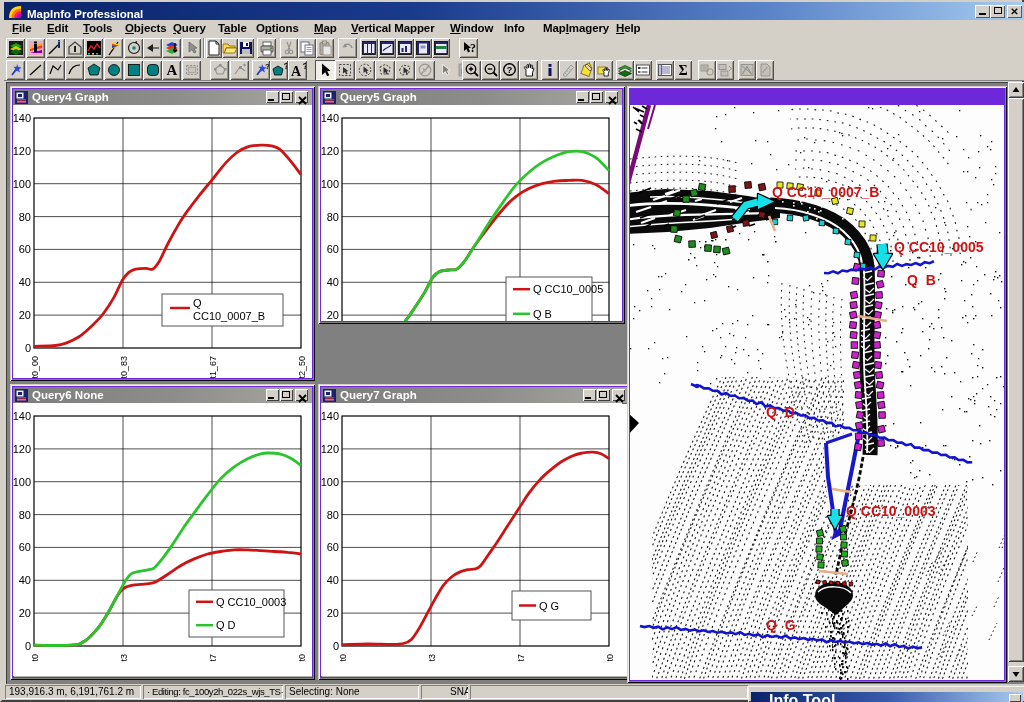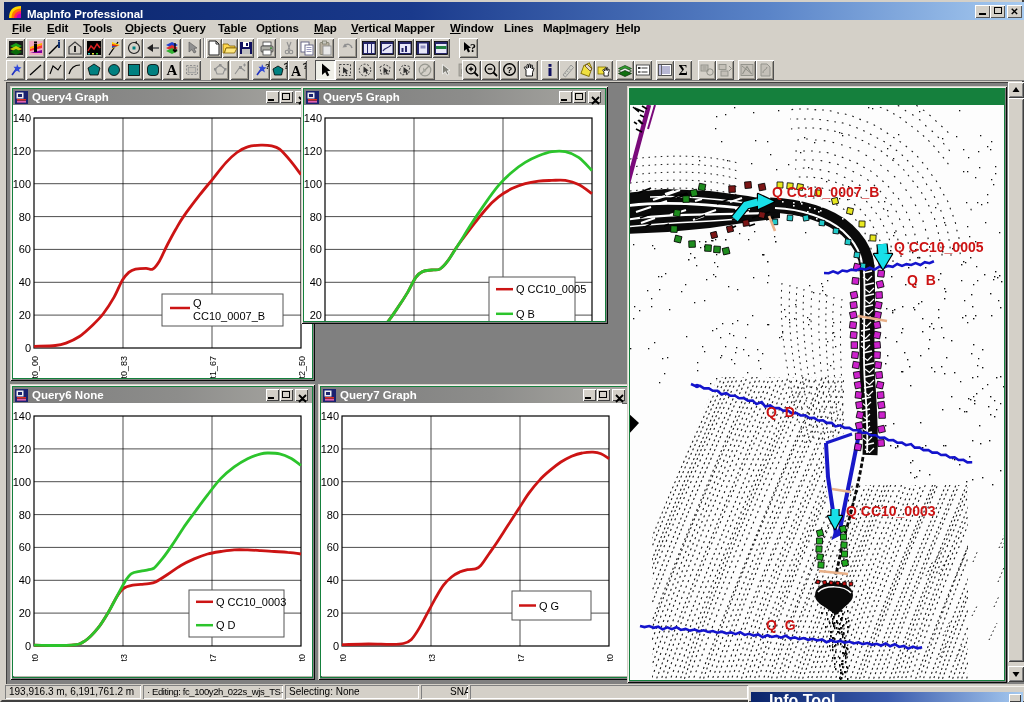--- a/index.html
+++ b/index.html
@@ -13,21 +13,21 @@
 #menubar{position:absolute;left:2px;top:20px;width:1020px;height:17px;background:#d4d0c8;font-size:11.5px;font-weight:bold;letter-spacing:-0.1px}
 #menubar span{position:absolute;top:2px;white-space:pre}
 #tb1,#tb2{position:absolute;left:2px;width:1020px;height:22px;background:#d4d0c8}
 #tb1{top:37px}#tb2{top:59px;border-bottom:1px solid #808080}
 .tb{position:absolute;background:#d4d0c8;box-shadow:inset 1px 1px 0 #fff,inset -1px -1px 0 #505050,inset 2px 2px 0 #d4d0c8,inset -2px -2px 0 #9a968c;display:flex;align-items:center;justify-content:center}
 .tbp{background:#efefe8;box-shadow:inset 1px 1px 0 #505050,inset -1px -1px 0 #fff}
 .tbf{box-shadow:none}
 .tsep{position:absolute;width:2px;background:#808080;border-right:1px solid #fff}
 #mdi{position:absolute;left:4px;top:82px;width:1018px;height:602px;background:#808080;
  box-shadow:inset 1px 1px 0 #404040}
-.win{position:absolute;background:#15803d;
+.win{position:absolute;background:#6d28d9;
  box-shadow:inset 1px 1px 0 #d4d0c8,inset -1px -1px 0 #0a0a0a,inset 2px 2px 0 #f4f2ee,inset -2px -2px 0 #808080}
 .wtitle-a,.wtitle-i{position:absolute;left:3px;top:3px;right:3px;height:16px;display:flex;align-items:center;padding-left:2px;overflow:hidden}
 .wtitle-a{background:linear-gradient(90deg,#0a246a 0%,#2a4a9c 45%,#7a9cd8 85%,#a6caf0 100%)}
 .wtitle-i{background:linear-gradient(90deg,#7d7d7d 0%,#8d8d8b 55%,#a8a7a2 100%)}
 .wt{color:#fff;font-weight:bold;font-size:11.5px;white-space:nowrap}
 .wbtn{position:absolute;top:2px;width:13px;height:12px;background:#d4d0c8;
  box-shadow:inset 1px 1px 0 #fff,inset -1px -1px 0 #404040;text-align:center}
 .wbtn .mn{position:absolute;left:2px;bottom:2px;width:6px;height:2px;background:#000}
 .wbtn .mx{position:absolute;left:2px;top:2px;width:8px;height:7px;border:1.5px solid #000}
 .wcontent{position:absolute;left:3px;top:19px;right:3px;bottom:3px;background:#fff;overflow:hidden;
@@ -59,21 +59,21 @@
       <span style="left:8px"><u>F</u>ile</span>
       <span style="left:43px"><u>E</u>dit</span>
       <span style="left:79px"><u>T</u>ools</span>
       <span style="left:121px"><u>O</u>bjects</span>
       <span style="left:169px"><u>Q</u>uery</span>
       <span style="left:214px">T<u>a</u>ble</span>
       <span style="left:252px">O<u>p</u>tions</span>
       <span style="left:310px"><u>M</u>ap</span>
       <span style="left:347px"><u>V</u>ertical Mapper</span>
       <span style="left:446px"><u>W</u>indow</span>
-      <span style="left:500px">Lines</span>
+      <span style="left:500px">Info</span>
       <span style="left:539px">Map<u>I</u>magery</span>
       <span style="left:612px"><u>H</u>elp</span>
     </div>
     <div id="tb1">
       <div class="tb" style="left:2px;top:1px;width:19px;height:20px">
         <svg width="16" height="16" viewBox="0 0 16 16" style="">
           <rect x="1" y="1" width="14" height="14" fill="#1a1a1a"></rect>
           <path d="M2 6 L8 3 L14 6 L8 9 Z" fill="#18a018"></path>
           <path d="M2 9 L8 6 L14 9 L8 12 Z" fill="#d8d800" opacity="0.9"></path>
           <path d="M2 12 L8 9 L14 12 L8 15 Z" fill="#0a6a0a"></path>
@@ -529,21 +529,21 @@
             <text transform="translate(114.0 251) rotate(-90)" font-size="9" text-anchor="end" fill="#000" font-family="Liberation Sans">t0_83</text>
             <text transform="translate(203.0 251) rotate(-90)" font-size="9" text-anchor="end" fill="#000" font-family="Liberation Sans">t1_67</text>
             <text transform="translate(292.0 251) rotate(-90)" font-size="9" text-anchor="end" fill="#000" font-family="Liberation Sans">t2_50</text>
             <path d="M21.0 241.4 C24.6 241.2 37.0 241.1 42.4 240.5 C47.7 240.0 49.0 239.6 53.0 238.1 C57.0 236.6 61.9 234.5 66.4 231.5 C70.8 228.5 75.7 223.8 79.7 220.0 C83.7 216.2 86.9 213.2 90.4 208.5 C94.0 203.8 98.0 197.5 101.1 192.1 C104.2 186.6 106.7 179.8 109.1 175.6 C111.6 171.5 113.6 169.3 115.8 167.4 C118.0 165.5 119.6 164.8 122.5 164.1 C125.4 163.5 130.2 163.3 133.1 163.3 C136.0 163.3 137.6 165.4 139.8 164.1 C142.0 162.9 144.0 160.0 146.5 155.9 C148.9 151.8 151.8 144.7 154.5 139.5 C157.2 134.3 159.8 129.4 162.5 124.7 C165.2 120.1 166.5 117.3 170.5 111.6 C174.5 105.8 181.6 96.5 186.5 90.2 C191.4 83.9 195.4 79.3 199.9 73.8 C204.3 68.3 209.2 61.7 213.2 57.4 C217.2 53.0 220.4 50.1 223.9 47.5 C227.5 44.9 230.6 43.0 234.6 41.8 C238.6 40.5 243.9 40.2 247.9 40.1 C252.0 40.0 255.5 40.2 258.6 40.9 C261.7 41.6 263.5 41.8 266.6 44.2 C269.8 46.7 273.8 51.5 277.3 55.7 C280.9 60.0 286.2 67.4 288.0 69.7" fill="none" stroke="#cc1414" stroke-width="2.8" stroke-linejoin="round"></path>
             <rect x="149" y="189" width="121" height="32" fill="#fff" stroke="#555" stroke-width="1"></rect>
             <line x1="157" y1="203" x2="177" y2="203" stroke="#cc1414" stroke-width="2.5"></line>
             <text x="180" y="202" font-size="11" fill="#000" font-family="Liberation Sans">Q</text>
             <text x="180" y="215" font-size="11" fill="#000" font-family="Liberation Sans">CC10_0007_B</text>
           </svg></div>
       </div>
-      <div class="win" style="left:295px;top:4px;width:307px;height:238px">
+      <div class="win" style="left:312px;top:4px;width:307px;height:238px">
         <div class="wtitle-i">
           <svg width="13" height="13" viewBox="0 0 13 13" style="margin:1px 4px 0 0;flex:none">
             <rect x="0" y="0" width="13" height="13" fill="#1a2270"></rect>
             <rect x="1.5" y="1.5" width="7" height="6" fill="#f0f0f0"></rect>
             <rect x="3" y="3" width="4" height="3" fill="#1a2270"></rect>
             <rect x="2" y="8" width="9" height="1.6" fill="#e03020"></rect>
             <rect x="2" y="10" width="9" height="1.6" fill="#e060b0"></rect>
           </svg>
           <span class="wt">Query5 Graph</span>
           <div class="wbtn" style="right:33px">

